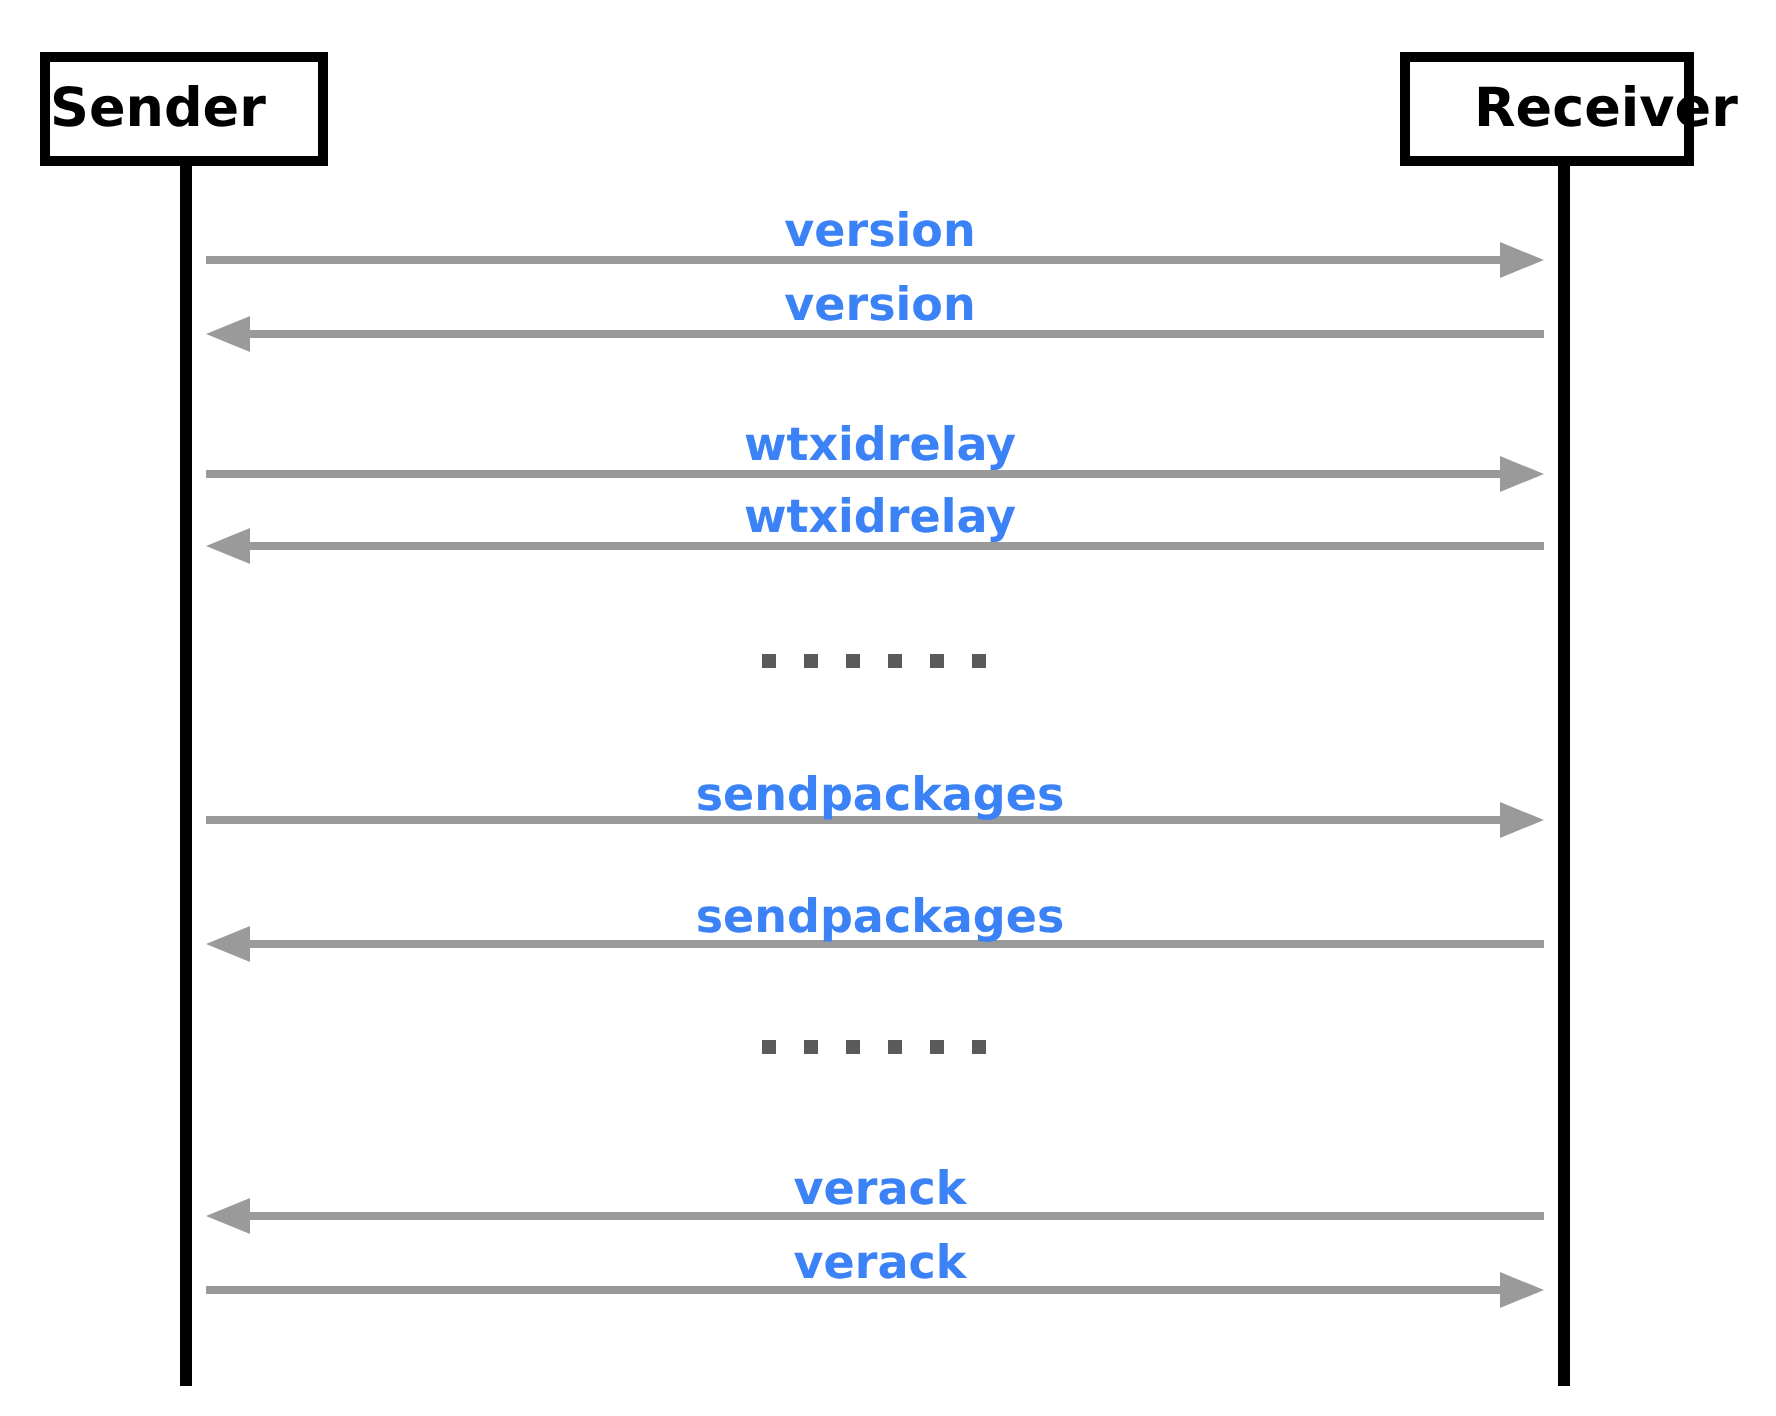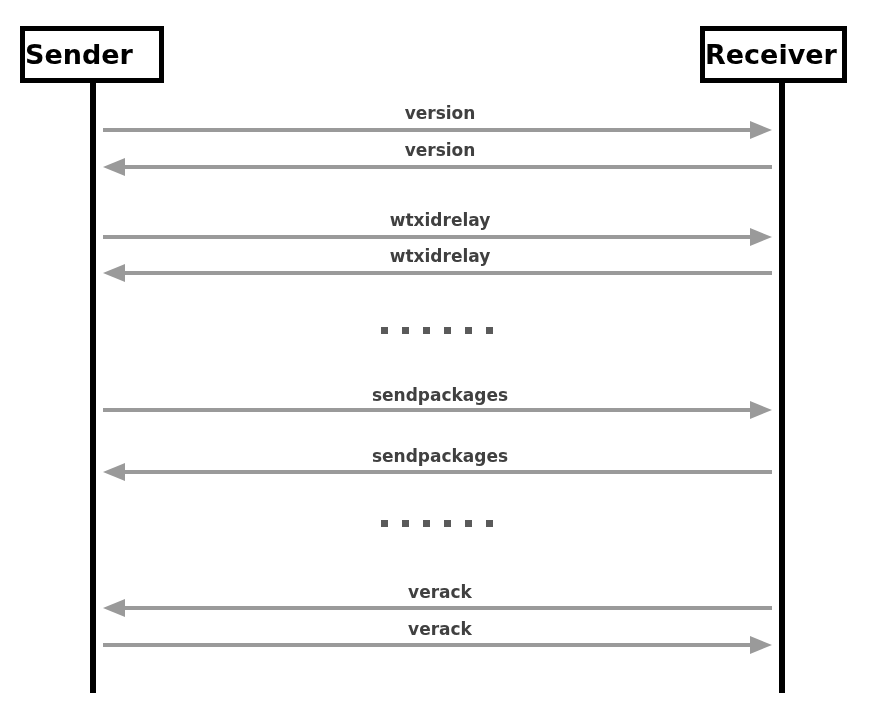--- a/index.html
+++ b/index.html
@@ -62,23 +62,23 @@
     border-bottom: 9px solid transparent;
   }
   .arrowhead.right {
     border-left: 22px solid #9a9a9a;
   }
   .arrowhead.left {
     border-right: 22px solid #9a9a9a;
   }
   .msg-label {
     position: absolute;
-    font-size: 17px;
+    font-size: 23px;
     font-weight: bold;
-    color: #404040;
+    color: #3b82f6;
     white-space: nowrap;
     transform: translateX(-50%);
     text-align: left;
   }
 
   
   .dots-row {
     position: absolute;
     display: flex;
     transform: translateX(-50%);
@@ -94,21 +94,21 @@
 </head>
 <body>
 
 <div id="canvas">
 
 <div class="lifeline" style="left: 90px; top: 83px; height: 610px;"></div>
     <div class="lifeline" style="left: 779px; top: 83px; height: 610px;"></div>
     <div class="participant" style="left: 20px; top: 26px; width: 144px; height: 57px;">
       <span class="participant-label">Sender</span>
     </div>
-    <div class="participant" style="left: 700px; top: 26px; width: 147px; height: 57px;">
+    <div class="participant" style="left: 700px; top: 26px; width: 147px; height: 57px; padding-left: 32px;">
       <span class="participant-label">Receiver</span>
     </div>
     <div class="msg" style="left: 103px; top: 128px; width: 669px;">
       <div class="msg-line" style="left: 0px; width: 649px;"></div>
       <div class="arrowhead right" style="left: 647px;"></div>
     </div>
     <div class="msg-label" style="left: 440px; top: 103px;">version</div>
     <div class="msg" style="left: 103px; top: 165px; width: 669px;">
       <div class="msg-line" style="left: 20px; width: 649px;"></div>
       <div class="arrowhead left" style="left: 0px;"></div>

